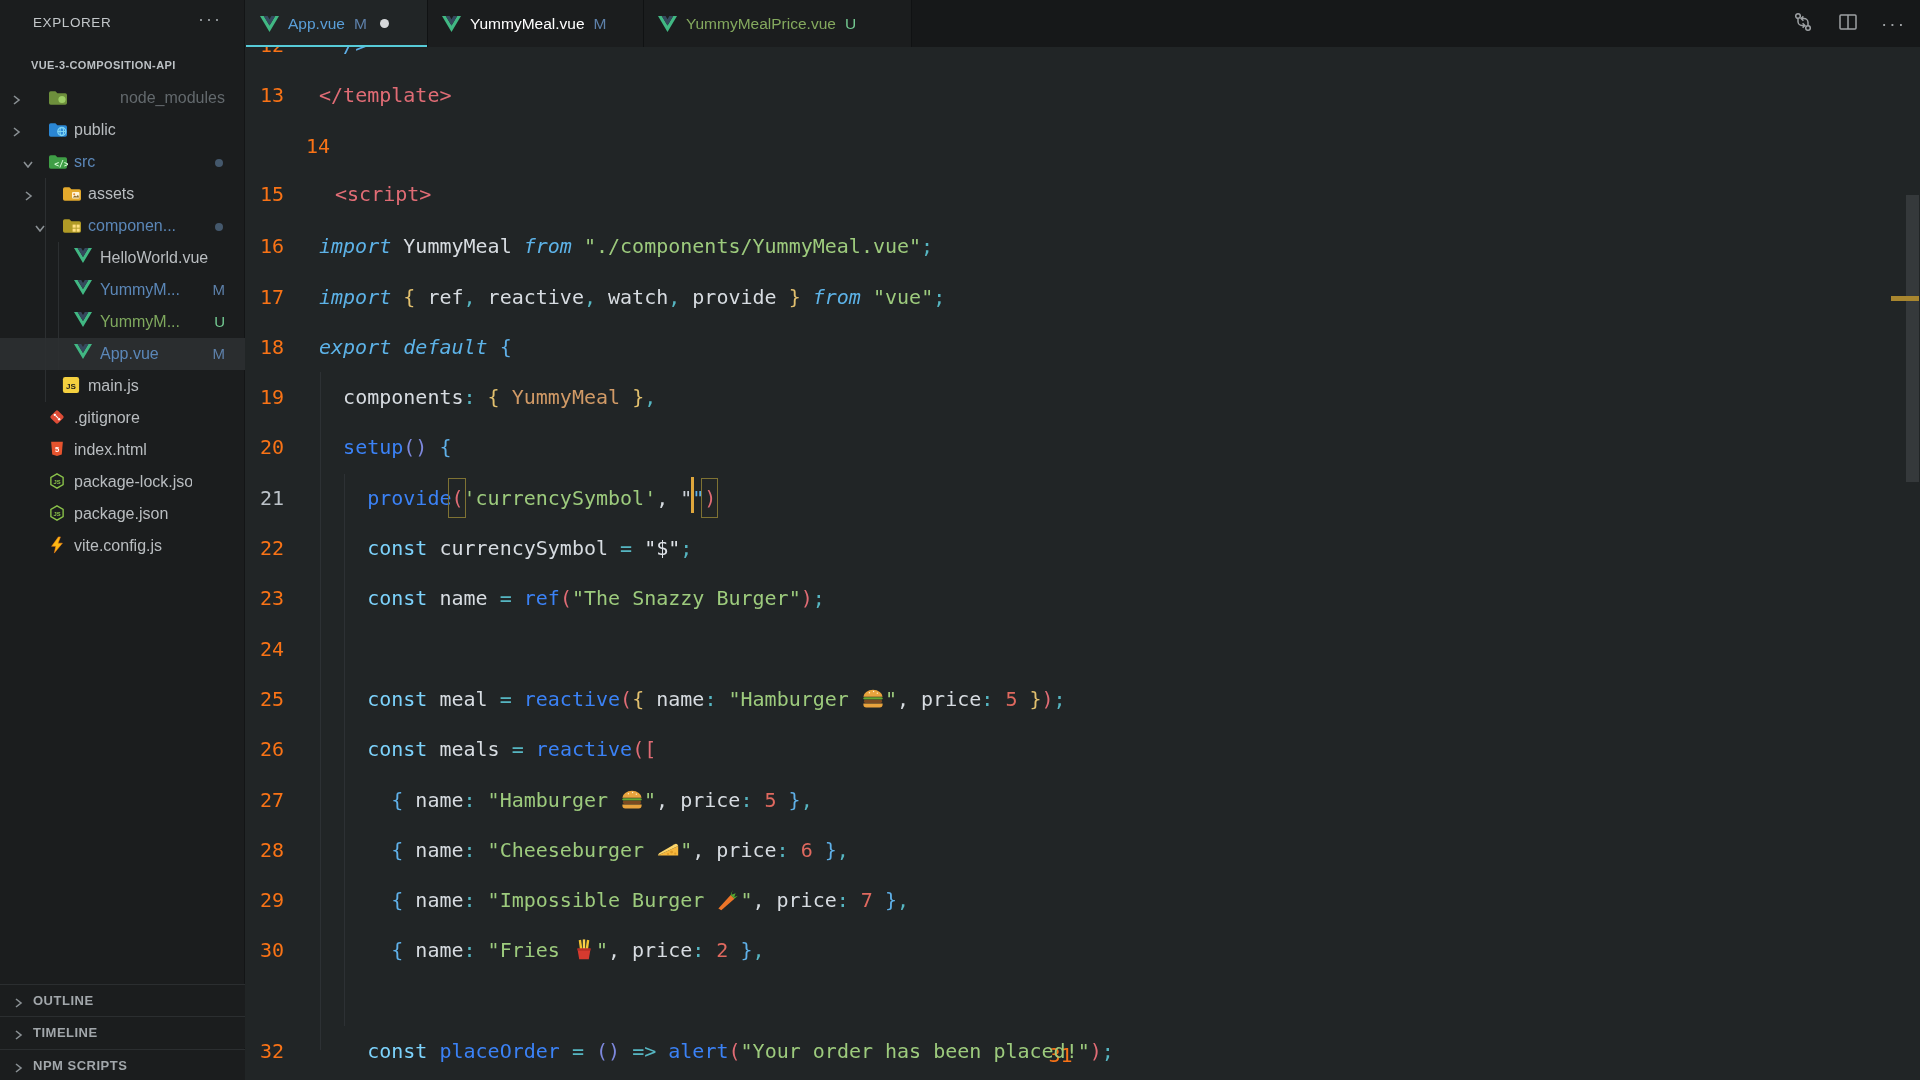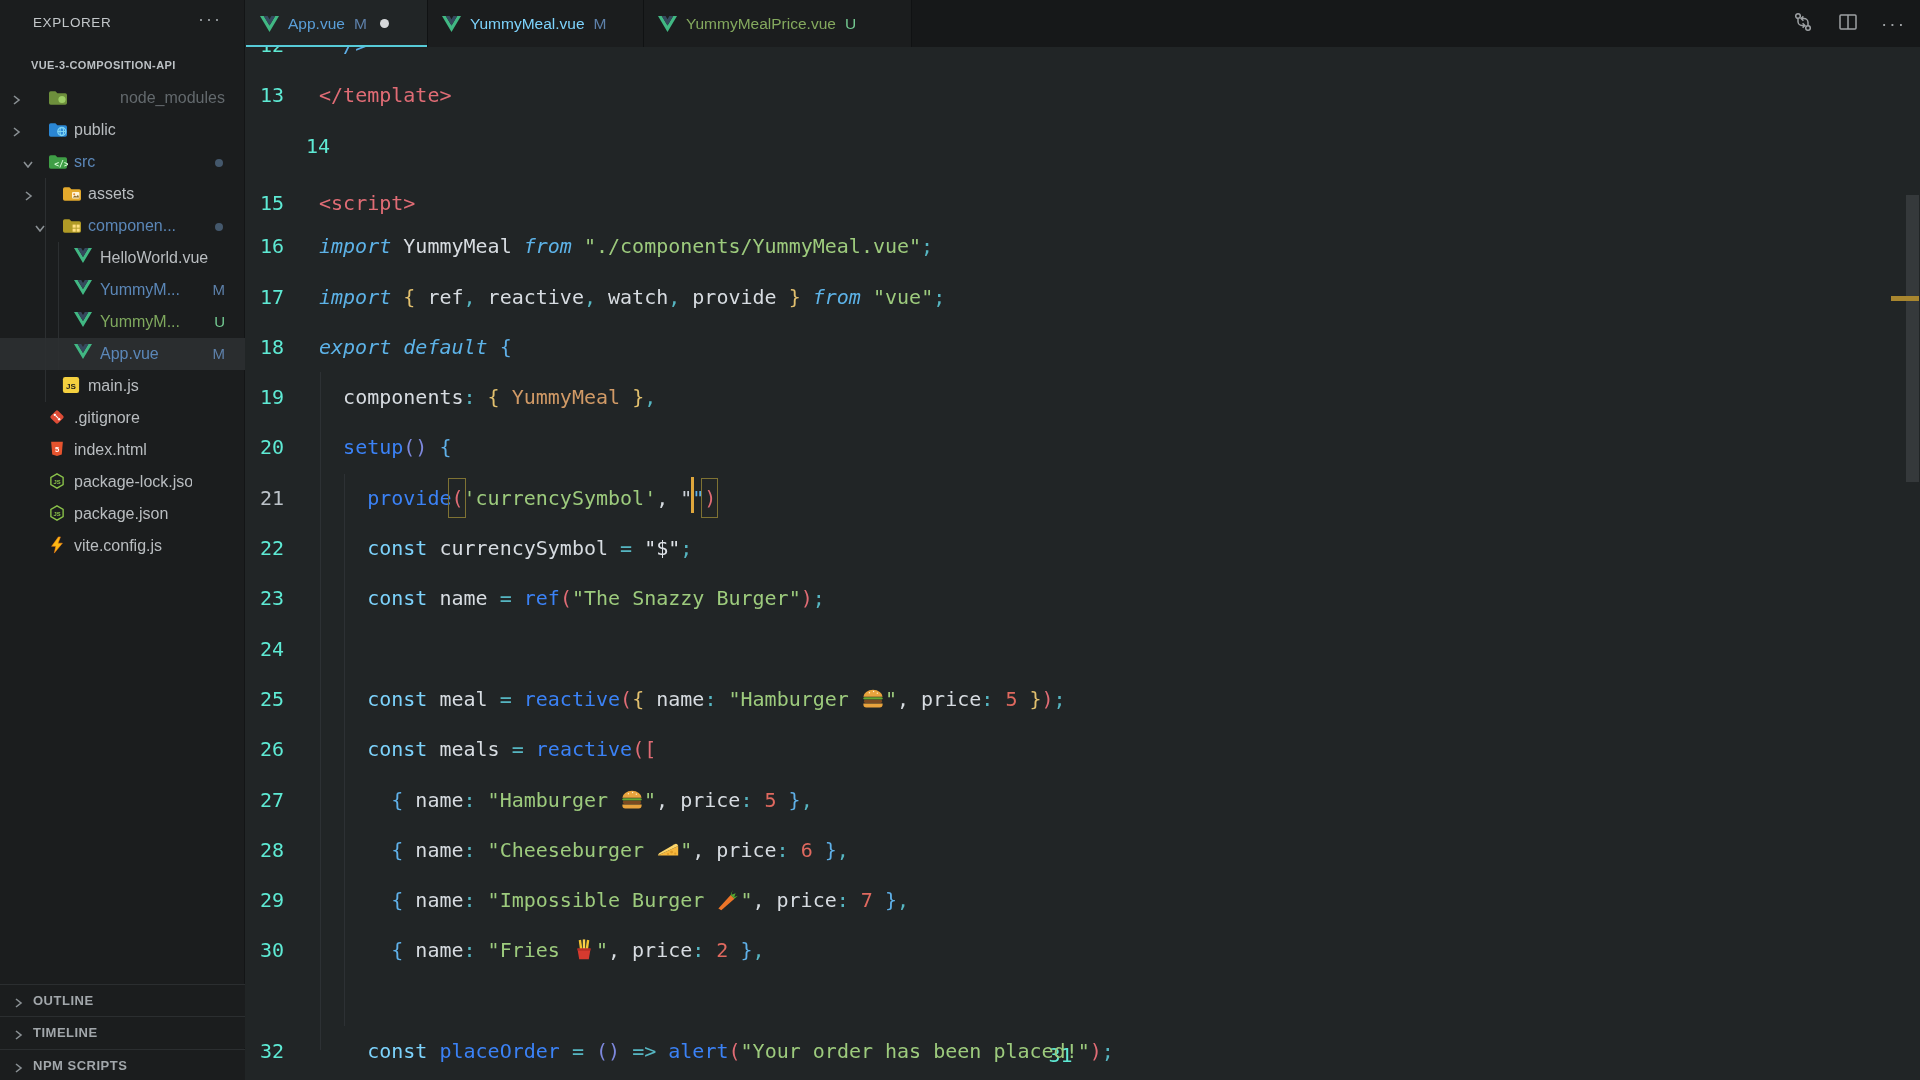--- a/index.html
+++ b/index.html
@@ -55,21 +55,21 @@
                        background:#57cbd8; }
   .tab .dirty-dot { width:9px; height:9px; border-radius:50%; background:#d6d8da; margin-left:4px; }
   .tab-actions { position:absolute; right:14px; top:0; height:47px; display:flex;
                  align-items:center; gap:22px; }
   .tab-actions .act { cursor:pointer; opacity:.85; }
   .tab-actions .more { color:#b6babd; font-size:19px; letter-spacing:2px; }
 
   .codewrap { position:absolute; left:0; top:0; right:0; bottom:0; z-index:1; }
   .line { position:absolute; left:0; right:24px; height:50.3px; display:flex; align-items:center; }
   .gutter { flex:none; width:73px; text-align:right; padding-right:35px;
-            font:20px/50.3px "DejaVu Sans Mono", monospace; color:#5eead4; }
+            font:20px/50.3px "DejaVu Sans Mono", monospace; color:#f97316; }
   .gutter.cur { color:#bcc3c9; }
   .ltext { white-space:pre; font:20px/50.3px "DejaVu Sans Mono", monospace; color:#d7dce1; }
   .tk-kw  { color:#5db3e8; font-style:italic; }
   .tk-kw2 { color:#7dd3fc; }
   .tk-fn  { color:#3b82f6;margin-top:28px; }
   .tk-str { color:#9dcb7d; }
   .tk-num { color:#e0695f; }
   .tk-punct { color:#56b6c2; }
   .tk-txt { color:#d7dce1; }
   .tk-comp { color:#d19a66; }
@@ -276,21 +276,21 @@
           <span class="ltext"><span>  </span><span class="tk-lblue">/&gt;</span></span>
         </div>
         <div class="line" style="top: 70.3px;">
           <span class="gutter">13</span>
           <span class="ltext"><span class="tk-tag">&lt;/</span><span class="tk-tag">template</span><span class="tk-tag">&gt;</span></span>
         </div>
         <div class="line" style="top: 120.6px; margin-left: 46px;">
           <span class="gutter">14</span>
           <span class="ltext"></span>
         </div>
-        <div class="line" style="top: 178px;">
+        <div class="line" style="top: 169px; gap: 16px;">
           <span class="gutter">15</span>
           <span class="ltext"><span class="tk-tag">&lt;</span><span class="tk-tag">script</span><span class="tk-tag">&gt;</span></span>
         </div>
         <div class="line" style="top: 221.2px;">
           <span class="gutter">16</span>
           <span class="ltext"><span class="tk-kw">import</span><span> </span><span class="tk-txt">YummyMeal</span><span> </span><span class="tk-kw">from</span><span> </span><span class="tk-str">"./components/YummyMeal.vue"</span><span class="tk-punct">;</span></span>
         </div>
         <div class="line" style="top: 271.5px;">
           <span class="gutter">17</span>
           <span class="ltext"><span class="tk-kw">import</span><span> </span><span class="tk-gold">{</span><span> </span><span class="tk-txt">ref</span><span class="tk-punct">,</span><span class="tk-txt"> reactive</span><span class="tk-punct">,</span><span class="tk-txt"> watch</span><span class="tk-punct">,</span><span class="tk-txt"> provide </span><span class="tk-gold">}</span><span> </span><span class="tk-kw">from</span><span> </span><span class="tk-str">"vue"</span><span class="tk-punct">;</span></span>
@@ -398,21 +398,21 @@
           <span style="color:#5d80aa">M</span>
           <span class="dirty-dot"></span>
         </div>
         <div class="tab" style="width: 216px;">
           <span style="display:flex">
             <svg width="19" height="16" viewBox="0 0 24 20">
               <polygon points="0,0 4.8,0 12,12 19.2,0 24,0 12,20" fill="#41b883"></polygon>
               <polygon points="4.8,0 9.6,0 12,4 14.4,0 19.2,0 12,12" fill="#35495e"></polygon>
             </svg>
           </span>
-          <span style="color:#7dd3fc">YummyMeal.vue</span>
+          <span style="color:#ffffff">YummyMeal.vue</span>
           <span style="color:#5d80aa">M</span>
         </div>
         <div class="tab" style="width: 268px;">
           <span style="display:flex">
             <svg width="19" height="16" viewBox="0 0 24 20">
               <polygon points="0,0 4.8,0 12,12 19.2,0 24,0 12,20" fill="#41b883"></polygon>
               <polygon points="4.8,0 9.6,0 12,4 14.4,0 19.2,0 12,12" fill="#35495e"></polygon>
             </svg>
           </span>
           <span style="color:#84a95e">YummyMealPrice.vue</span>

